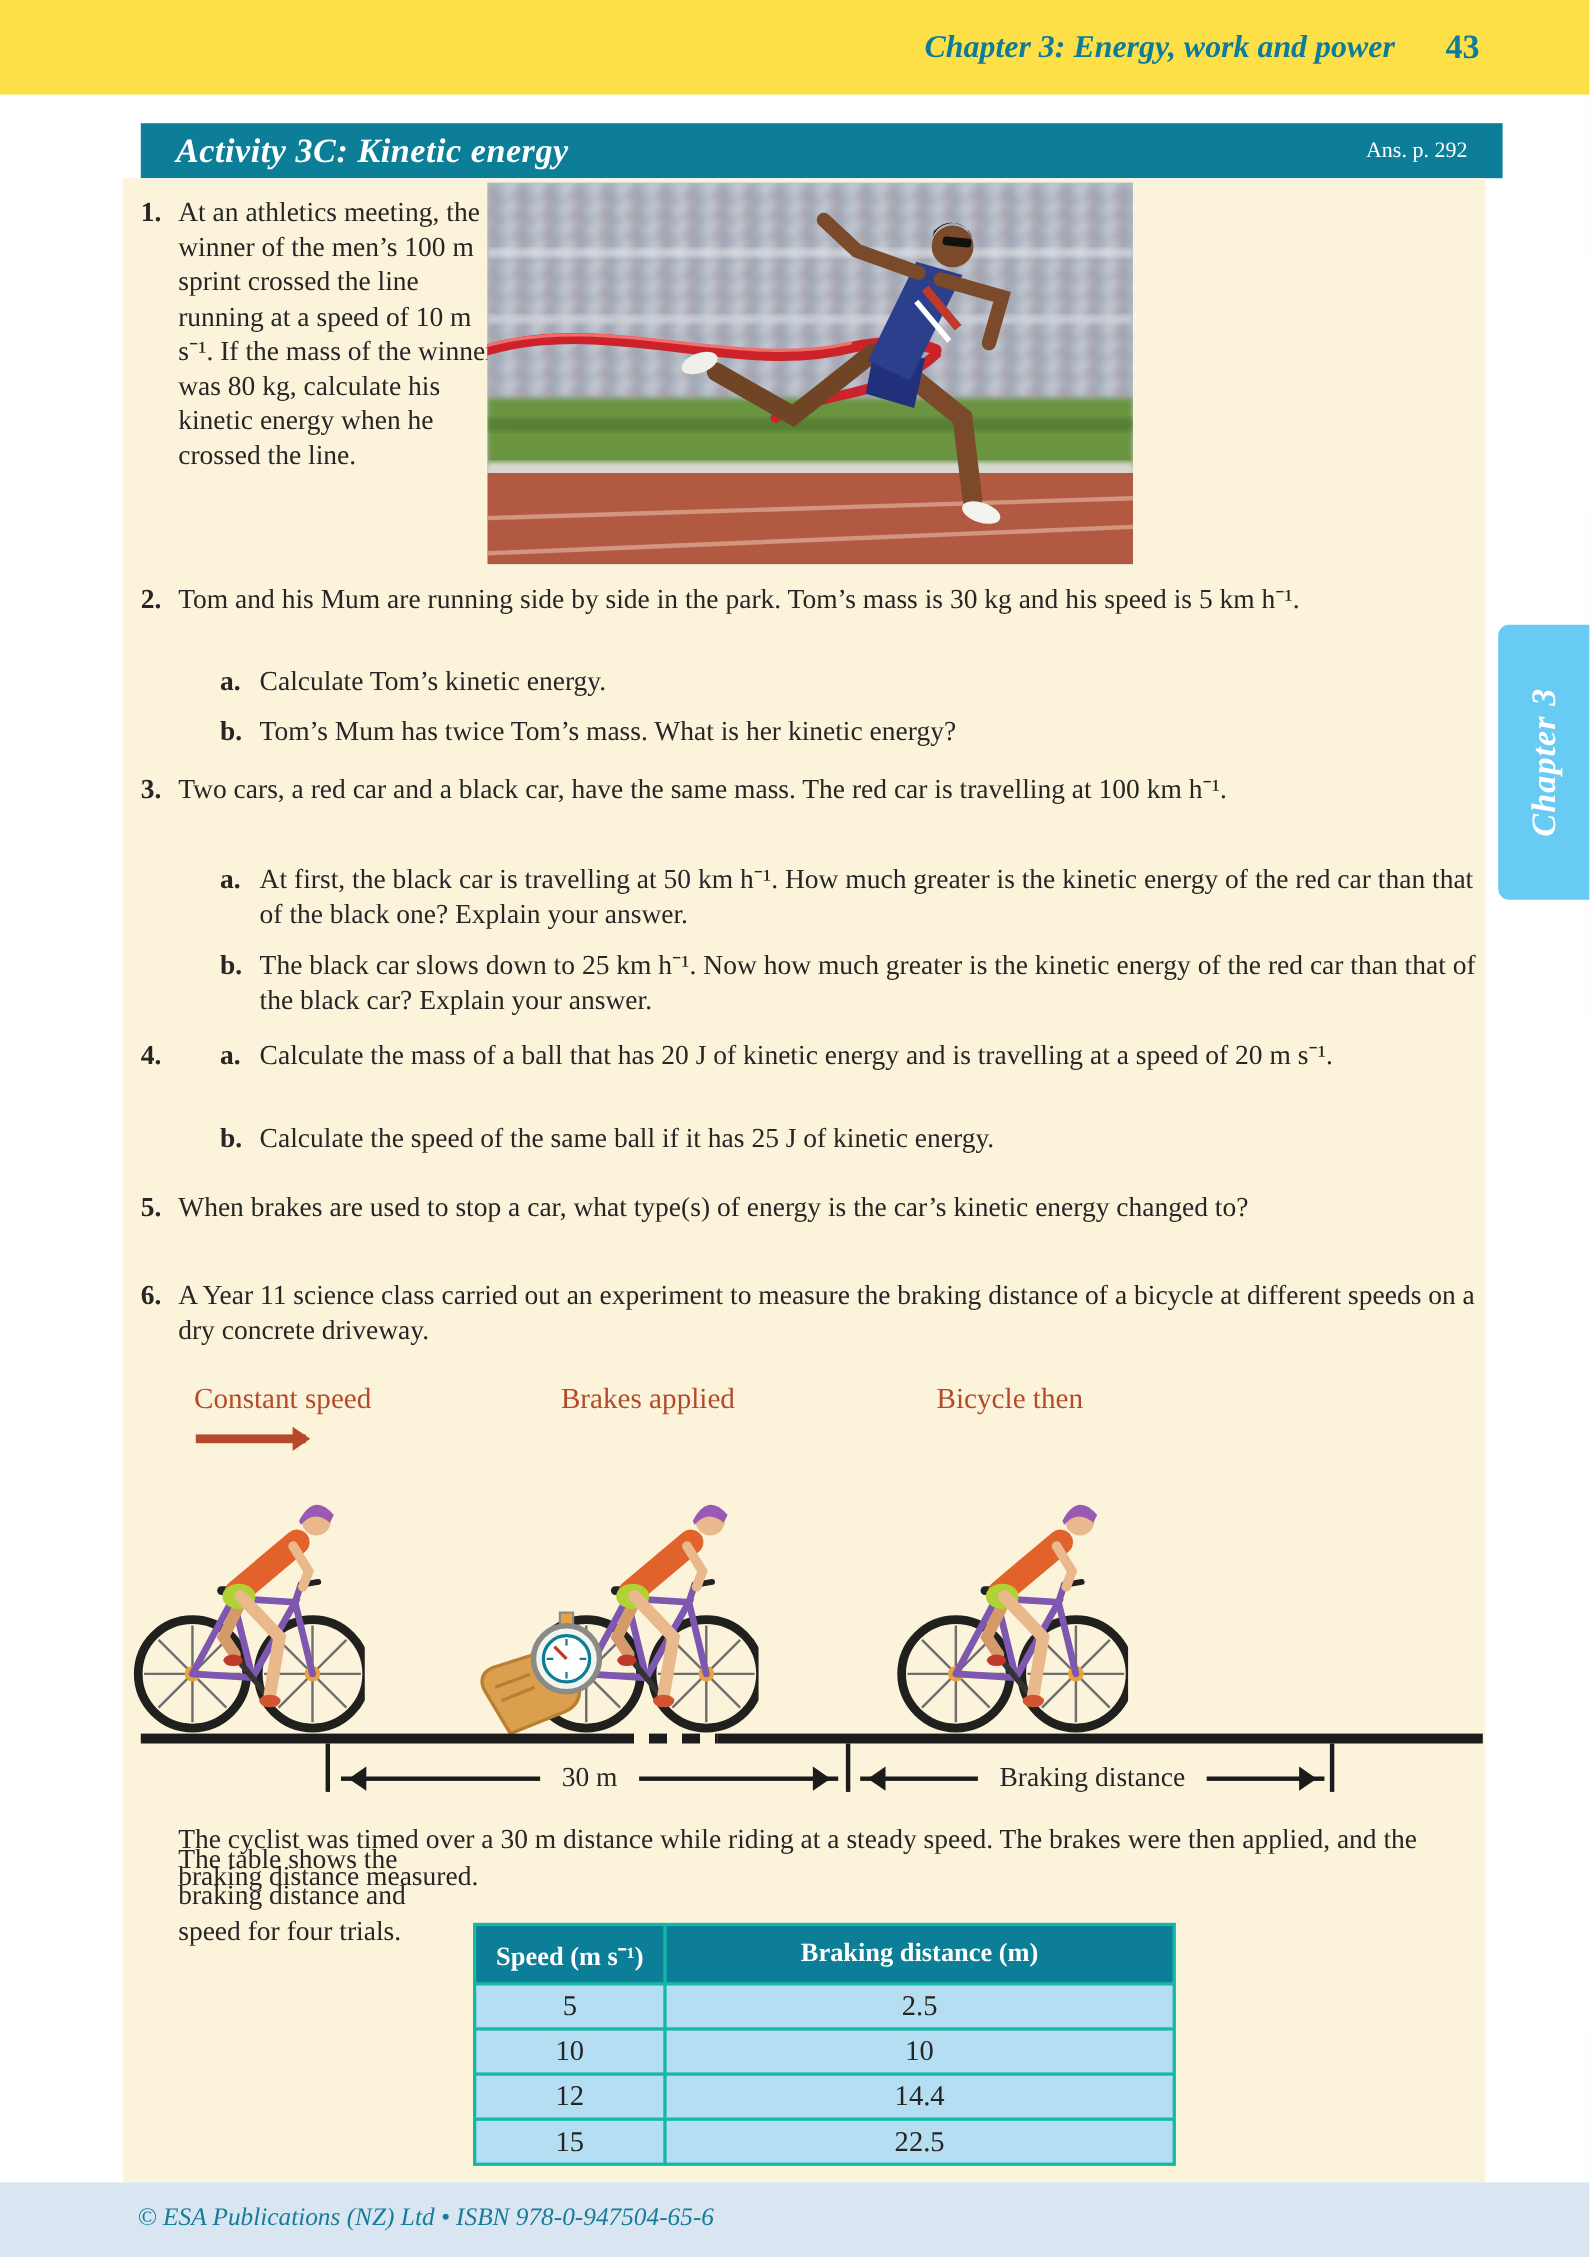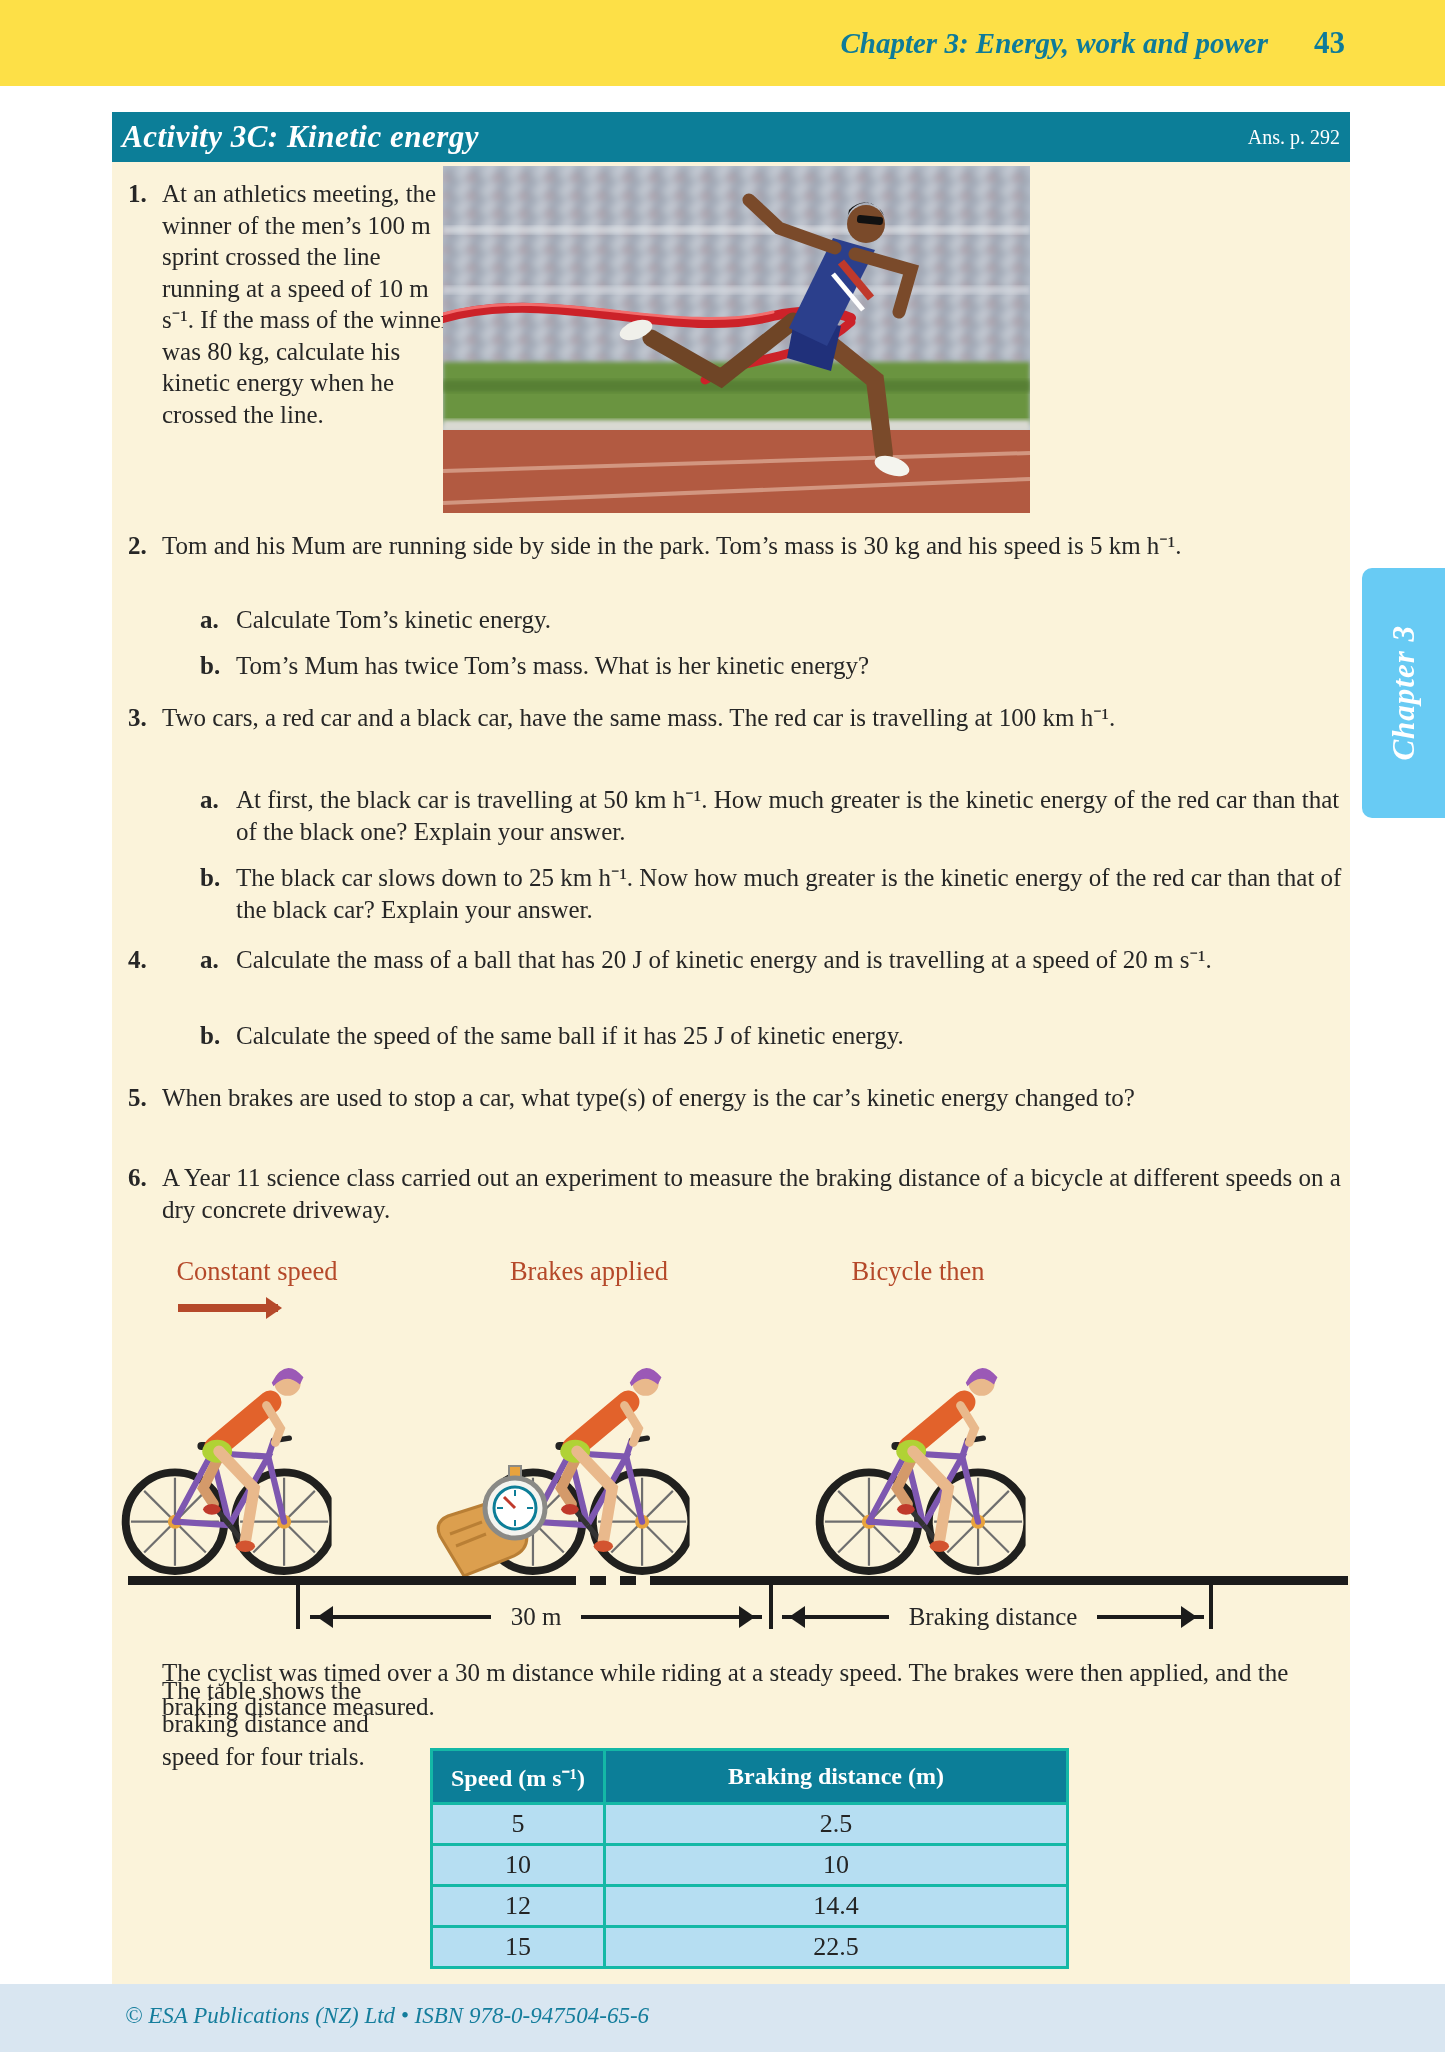--- a/index.html
+++ b/index.html
@@ -7,22 +7,22 @@
     width:1445px;height:2052px;position:relative;background:#ffffff;
     font-family:"Liberation Serif",serif;color:#262626;overflow:hidden;
   }
   
   .strip-top{position:absolute;left:0;top:0;width:1445px;height:86px;background:#fde047}
   .header-inner{position:absolute;top:0;right:100px;height:86px;display:flex;align-items:center;gap:46px}
   .chapter-title{color:#0e7b99;font-style:italic;font-weight:bold;font-size:29px;white-space:nowrap}
   .page-number{color:#0e7b99;font-weight:bold;font-size:31px}
 
   
-  .banner{position:absolute;left:112px;top:112px;width:1238px;height:50px;background:#0c7e98;
-    display:flex;align-items:center;justify-content:space-between;padding:0 10px;box-sizing:border-box}
+  .banner{position:absolute;left:128px;top:112px;width:1238px;height:50px;background:#0c7e98;
+    display:flex;align-items:center;justify-content:space-between;padding:0 32px;box-sizing:border-box}
   .banner-title{color:#fff;font-style:italic;font-weight:bold;font-size:31px;letter-spacing:.5px}
   .banner-ans{color:#fff;font-size:20px}
 
   
   .content{position:absolute;left:112px;top:162px;width:1238px;height:1822px;background:#fbf3da}
 
   
   .q{position:absolute;left:50px;width:1185px;font-size:25px;line-height:31.5px}
   .q .qnum{position:absolute;left:-34px;width:32px;font-weight:bold}
   .q.part{left:124px;width:1108px}

